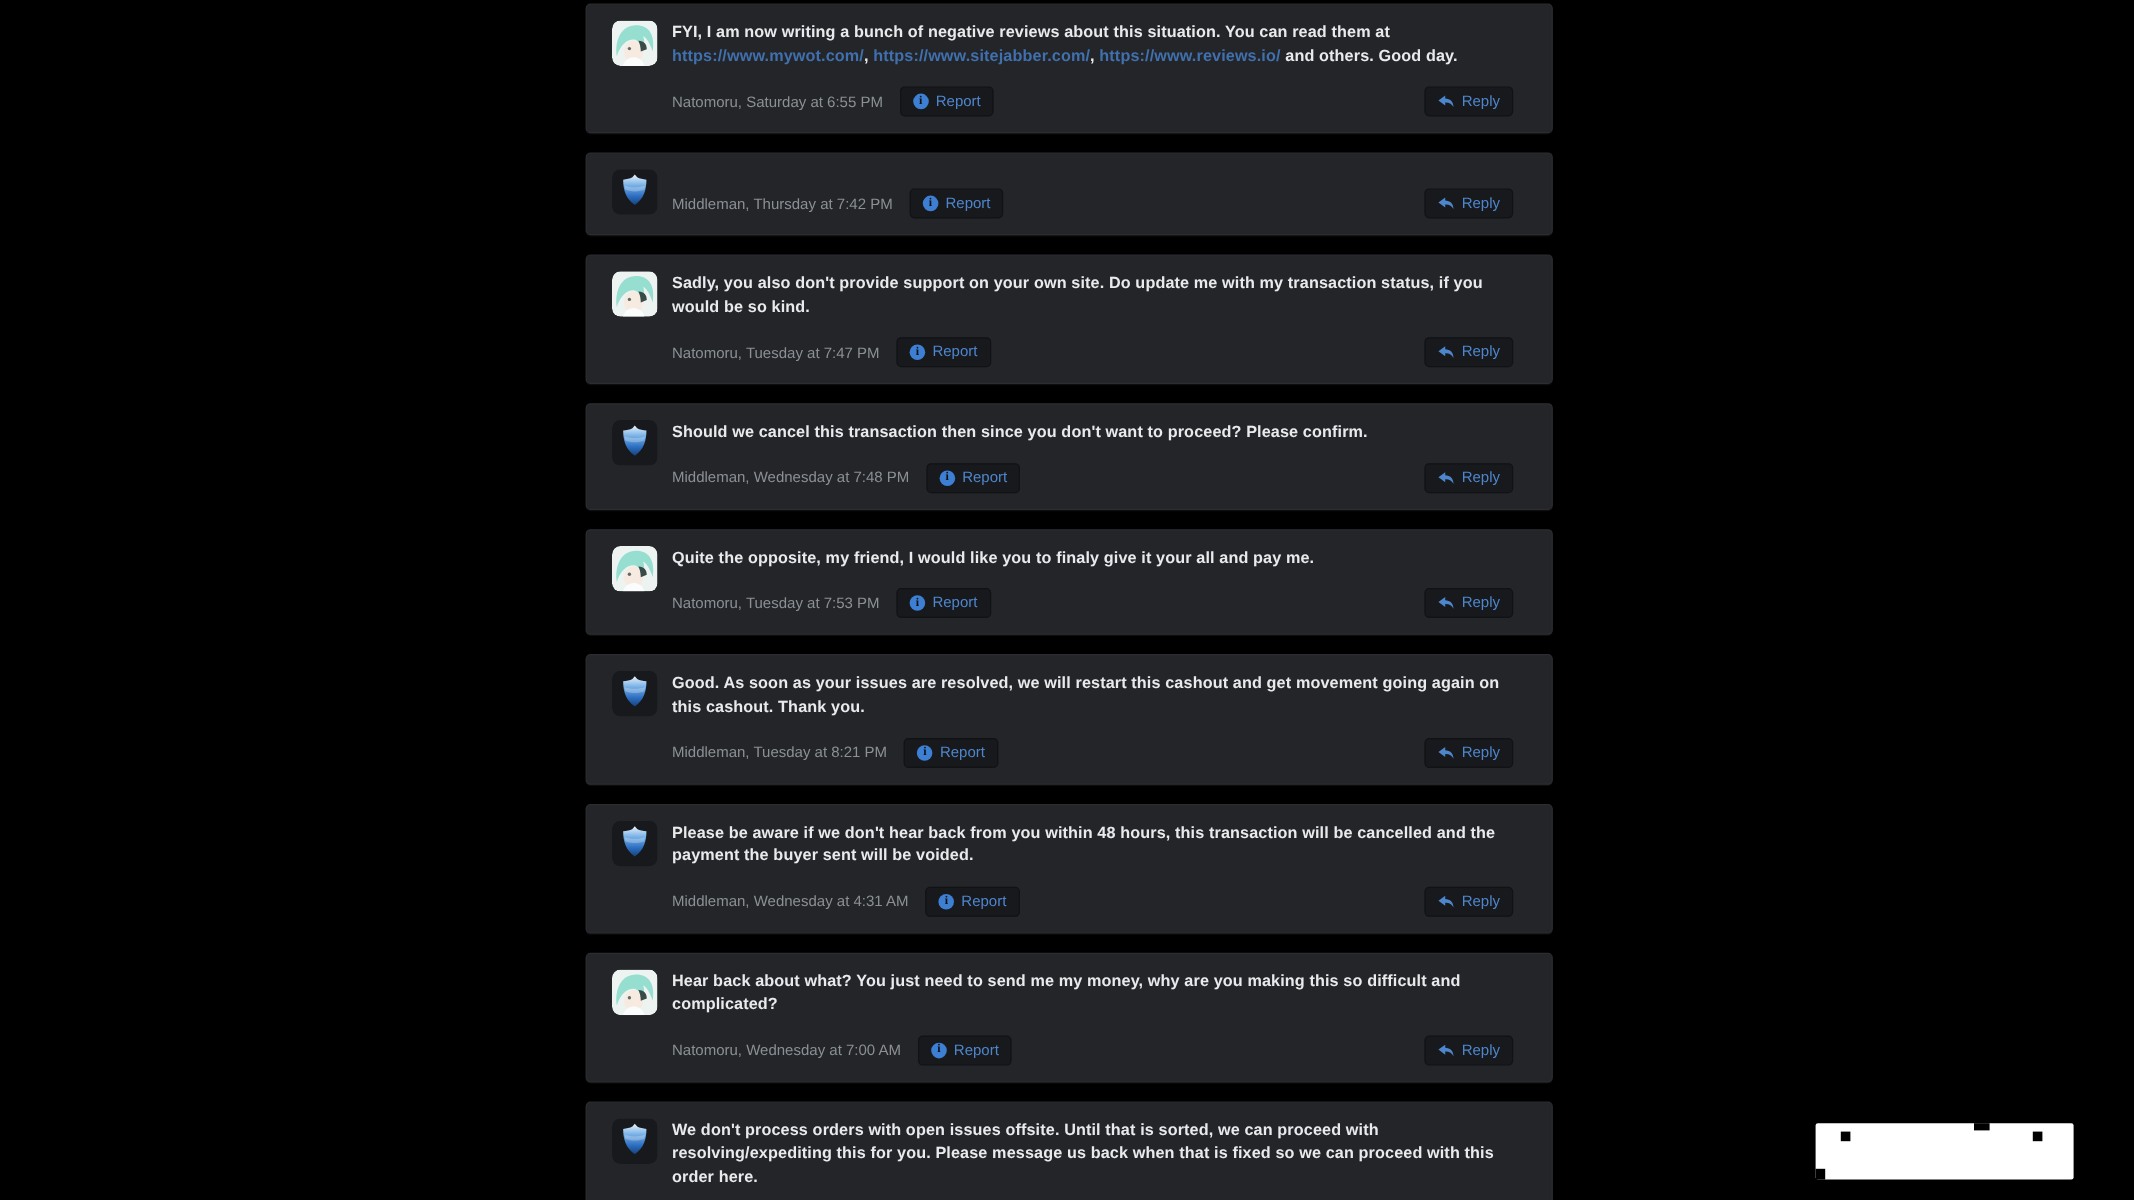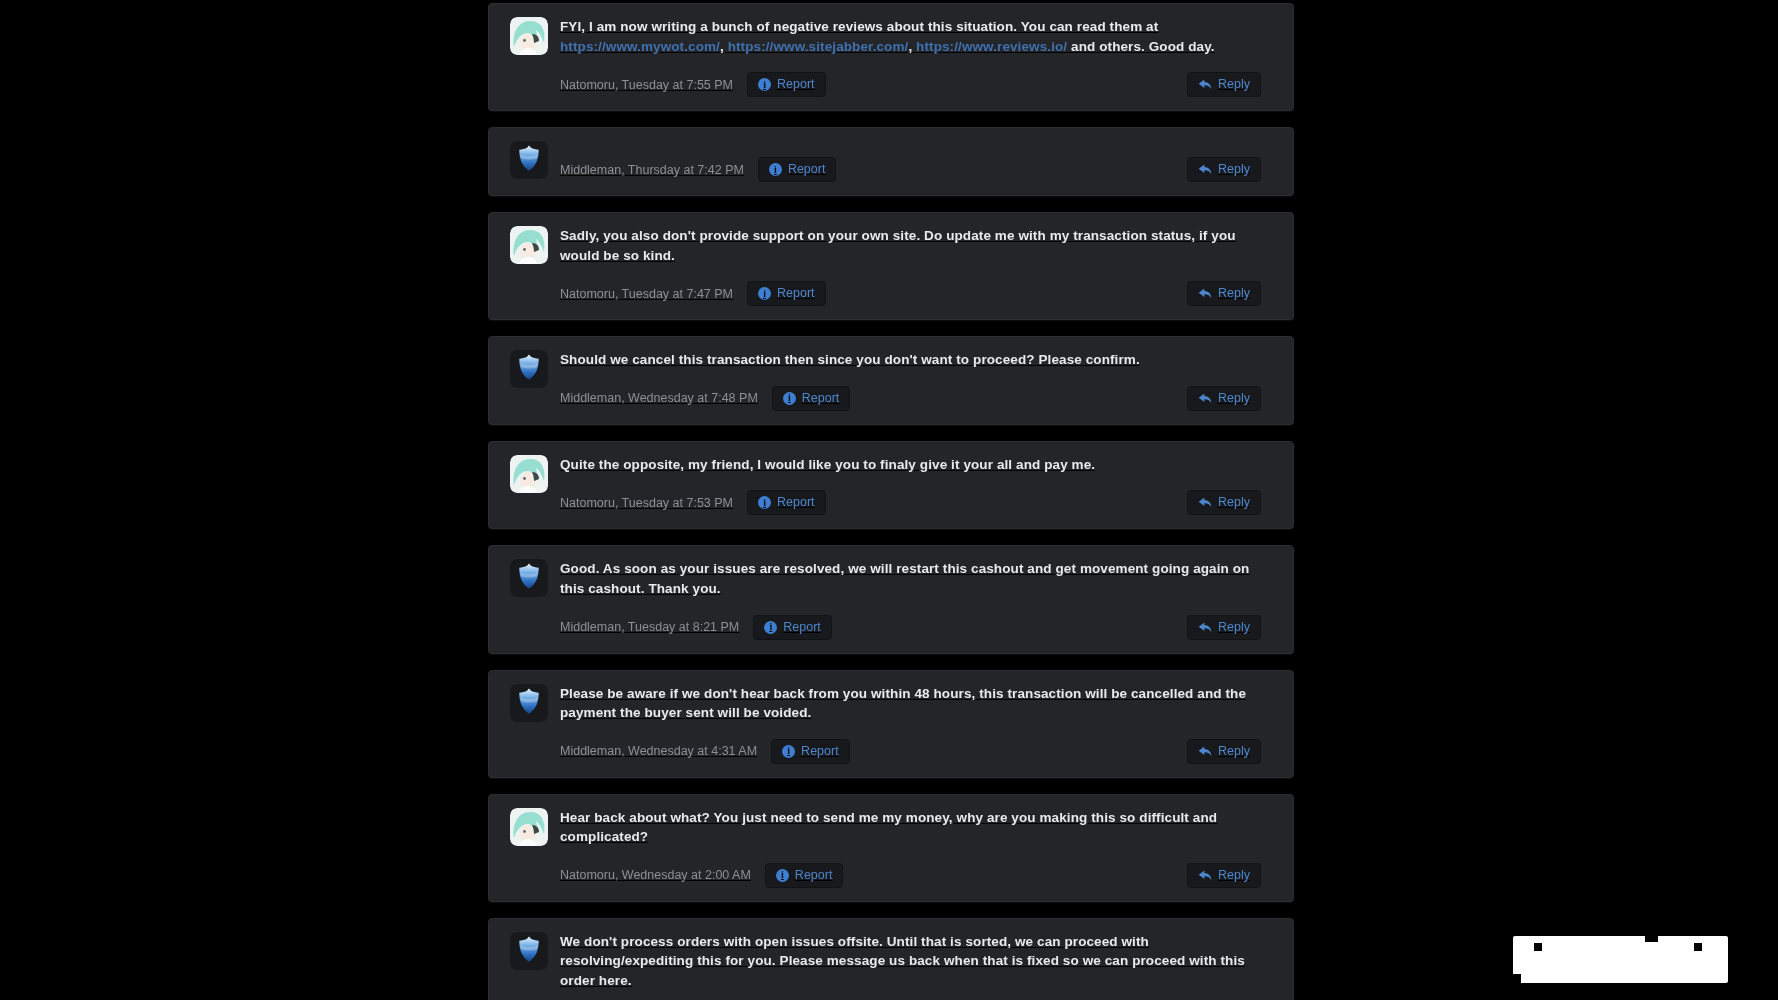--- a/index.html
+++ b/index.html
@@ -18,21 +18,21 @@
     border:1px solid #2b2d31;
     border-radius:4px;
     box-shadow:0 1px 0 rgba(255,255,255,0.05);
     padding:13px 30px 13px 21px;
     display:flex;gap:12px;
   }
   .avatar{
     width:38px;height:38px;flex:none;border-radius:7px;overflow:hidden;cursor:pointer;
   }
   .avatar svg{display:block;}
-  .msg-content{flex:1;min-width:0;text-decoration:underline;}
+  .msg-content{flex:1;min-width:0;}
   .msg-text{
     color:#e9eaec;font-size:13.5px;font-weight:bold;line-height:1.45;
     max-width:694px;letter-spacing:0.1px;
   }
   .msg-text a{color:#4070ae;text-decoration:none;}
   .meta-row{display:flex;align-items:center;margin-top:16px;}
   .meta-text{color:#8b9095;font-size:12.5px;}
   .btn{
     display:inline-flex;align-items:center;gap:6px;
     background:#17191c;border:1px solid #101214;border-radius:4px;
@@ -70,21 +70,21 @@
         <path d="M4 30 C2 16 8 4 20 4 C31 4 36 12 34 26 C31 18 29 15 26 13 C27.5 18 26.5 21 24 24 C24 19 21.5 16.5 18.5 16 C13 15.5 7 20 4 30 Z" fill="#96ded0"></path>
         <path d="M22 17 C27 17 29 20 29 24 L24 26 C24 22 23 19 22 17 Z" fill="#3a4a48"></path>
         <circle cx="14.5" cy="23.5" r="1.4" fill="#5d6b68"></circle>
         <path d="M9 38 C11 32 16 30 20 31 C24 32 26 34 27 38 Z" fill="#fbfdfc"></path>
       </svg>
 
     </div>
     <div class="msg-content">
       <div class="msg-text"><span>FYI, I am now writing a bunch of negative reviews about this situation. You can read them at </span><a href="#">https://www.mywot.com/</a><span>, </span><a href="#">https://www.sitejabber.com/</a><span>, </span><a href="#">https://www.reviews.io/</a><span> and others. Good day.</span></div>
       <div class="meta-row">
-        <span class="meta-text">Natomoru, Tuesday at 7:55 PM</span>
+        <span class="meta-text">Natomoru, Saturday at 6:55 PM</span>
         <span class="btn report-btn">
           <span class="info-icon">i</span>
           <span class="report-label">Report</span>
         </span>
         <span class="btn reply-btn">
           <svg class="reply-icon" viewBox="0 0 15 12">
             <path d="M6.8 0.6 L0.6 5.1 L6.8 9.7 L6.8 6.9 C10.6 6.8 12.9 8.2 14.3 11.2 C14.4 6.4 11.2 3.5 6.8 3.4 Z" fill="currentColor"></path>
           </svg>
           <span class="reply-label">Reply</span>
         </span>
@@ -299,21 +299,21 @@
         <path d="M4 30 C2 16 8 4 20 4 C31 4 36 12 34 26 C31 18 29 15 26 13 C27.5 18 26.5 21 24 24 C24 19 21.5 16.5 18.5 16 C13 15.5 7 20 4 30 Z" fill="#96ded0"></path>
         <path d="M22 17 C27 17 29 20 29 24 L24 26 C24 22 23 19 22 17 Z" fill="#3a4a48"></path>
         <circle cx="14.5" cy="23.5" r="1.4" fill="#5d6b68"></circle>
         <path d="M9 38 C11 32 16 30 20 31 C24 32 26 34 27 38 Z" fill="#fbfdfc"></path>
       </svg>
 
     </div>
     <div class="msg-content">
       <div class="msg-text"><span>Hear back about what? You just need to send me my money, why are you making this so difficult and complicated?</span></div>
       <div class="meta-row">
-        <span class="meta-text">Natomoru, Wednesday at 2:00 AM</span>
+        <span class="meta-text">Natomoru, Wednesday at 7:00 AM</span>
         <span class="btn report-btn">
           <span class="info-icon">i</span>
           <span class="report-label">Report</span>
         </span>
         <span class="btn reply-btn">
           <svg class="reply-icon" viewBox="0 0 15 12">
             <path d="M6.8 0.6 L0.6 5.1 L6.8 9.7 L6.8 6.9 C10.6 6.8 12.9 8.2 14.3 11.2 C14.4 6.4 11.2 3.5 6.8 3.4 Z" fill="currentColor"></path>
           </svg>
           <span class="reply-label">Reply</span>
         </span>

